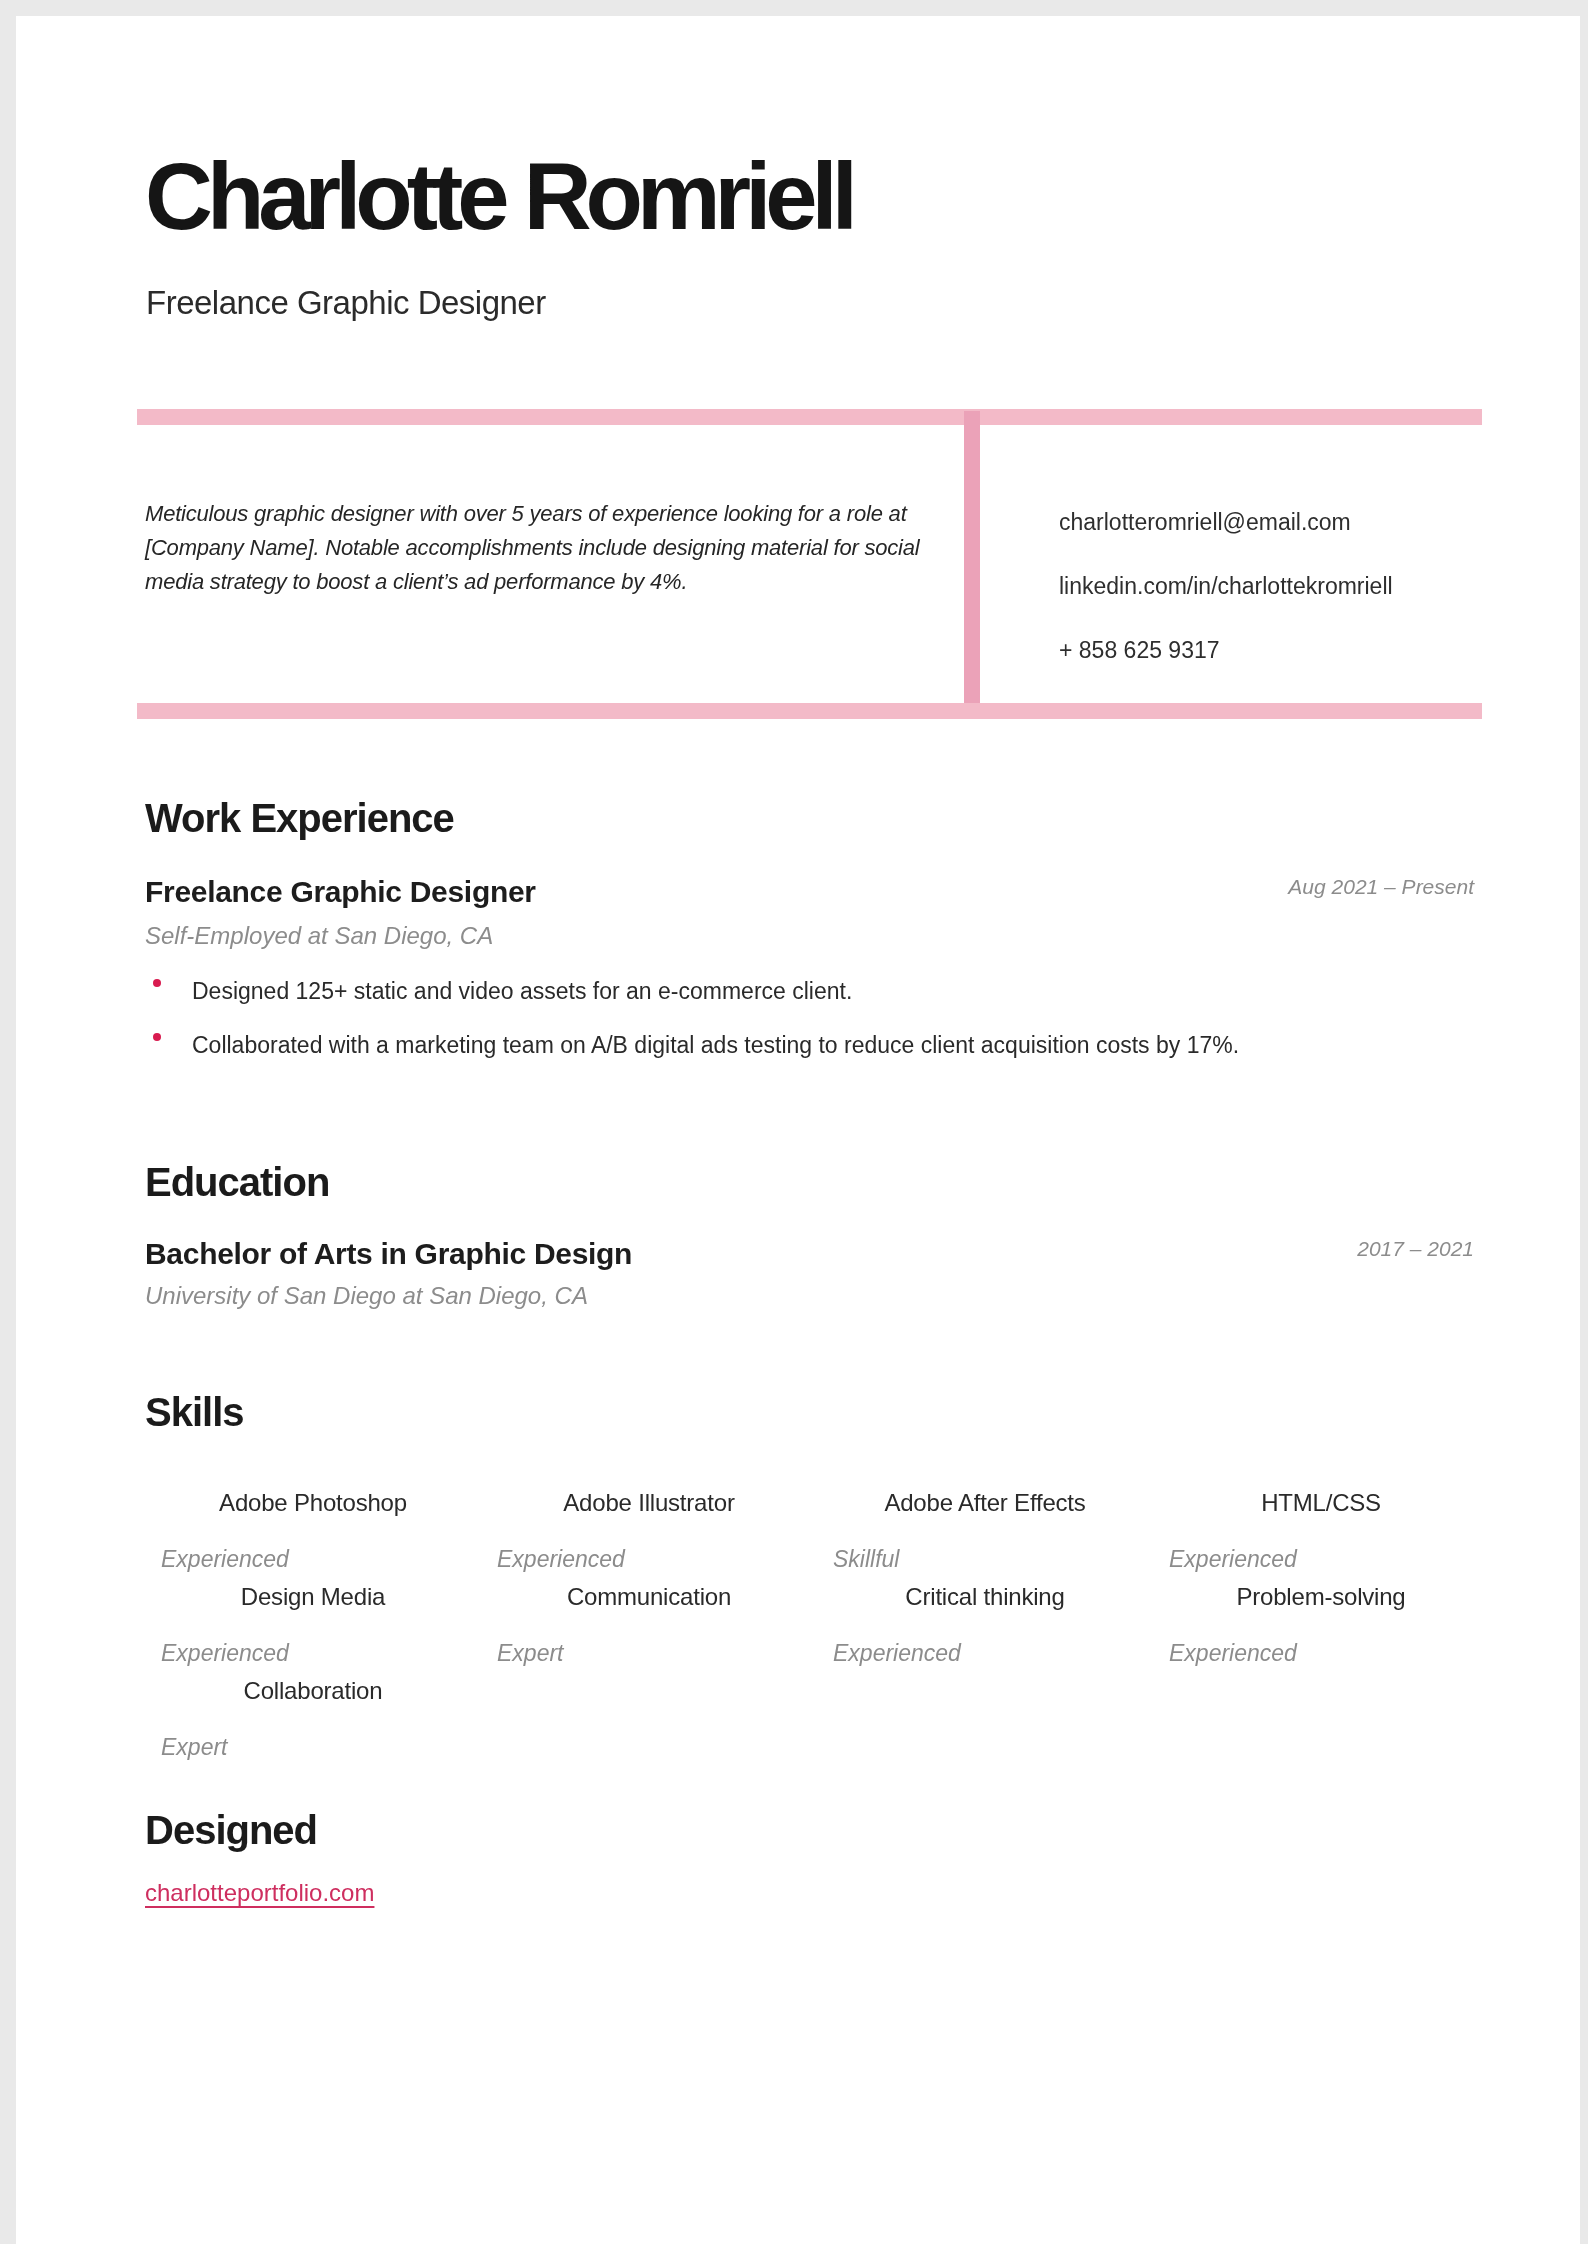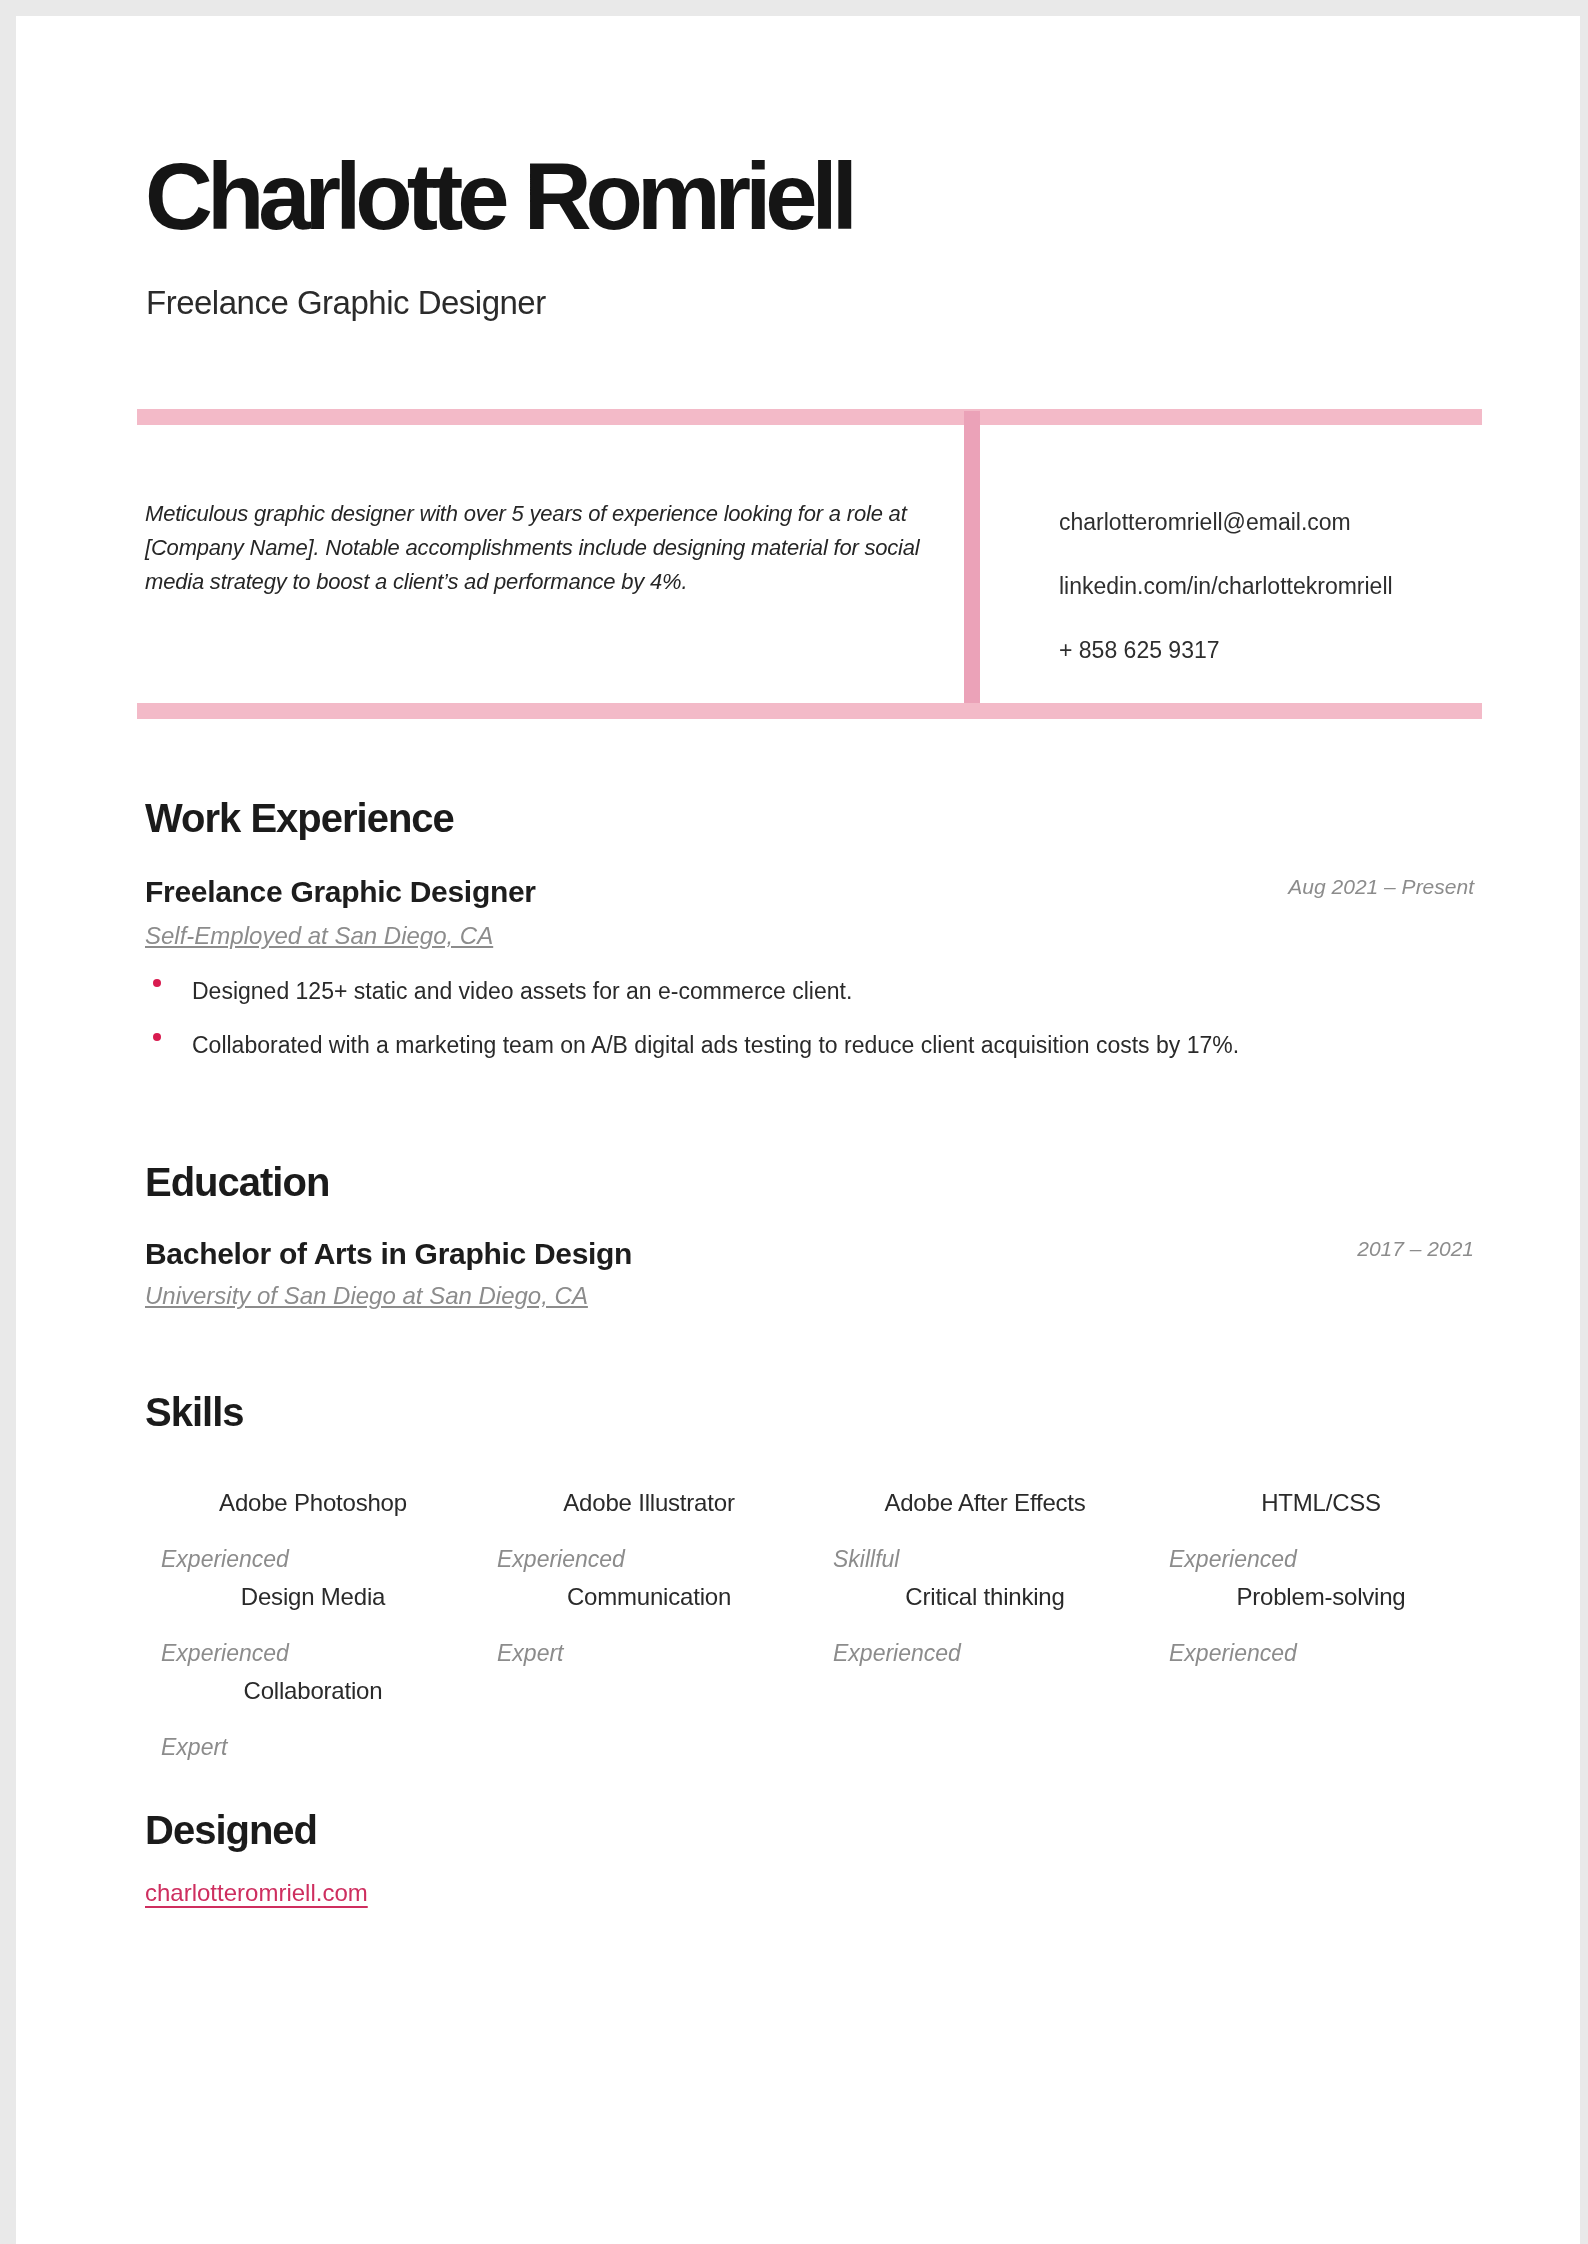--- a/index.html
+++ b/index.html
@@ -73,21 +73,20 @@
     right:122px;
     font-size:21px;font-style:italic;color:var(--text_muted);
     line-height:1;text-align:right;
   }
   .job-dates{top:852px;}
   .edu-dates{top:1214px;}
   .meta{
     left:121px;
     font-size:24px;font-style:italic;color:var(--text_muted);
     line-height:1.1;
-    text-decoration:underline;
   }
   .job-meta{top:899px;}
   .edu-meta{top:1259px;}
   ul.bullets{
     left:121px;top:944px;width:1345px;list-style:none;
   }
   ul.bullets li{
     position:relative;padding-left:47px;margin-bottom:8px;
     font-size:23px;line-height:30px;color:#2a2a2a;
   }
@@ -196,15 +195,15 @@
         <div class="skill-level">Experienced</div>
       </div>
 
       <div class="skill-cell">
         <div class="skill-name">Collaboration</div>
         <div class="skill-level">Expert</div>
       </div>
     </div>
 
   <h2 class="abs section portfolio-heading">Designed</h2>
-  <a class="abs portfolio-link">charlotteromriell.com</a>
+  <a class="abs portfolio-link">charlotteportfolio.com</a>
 
 </div>
 
 </body></html>

